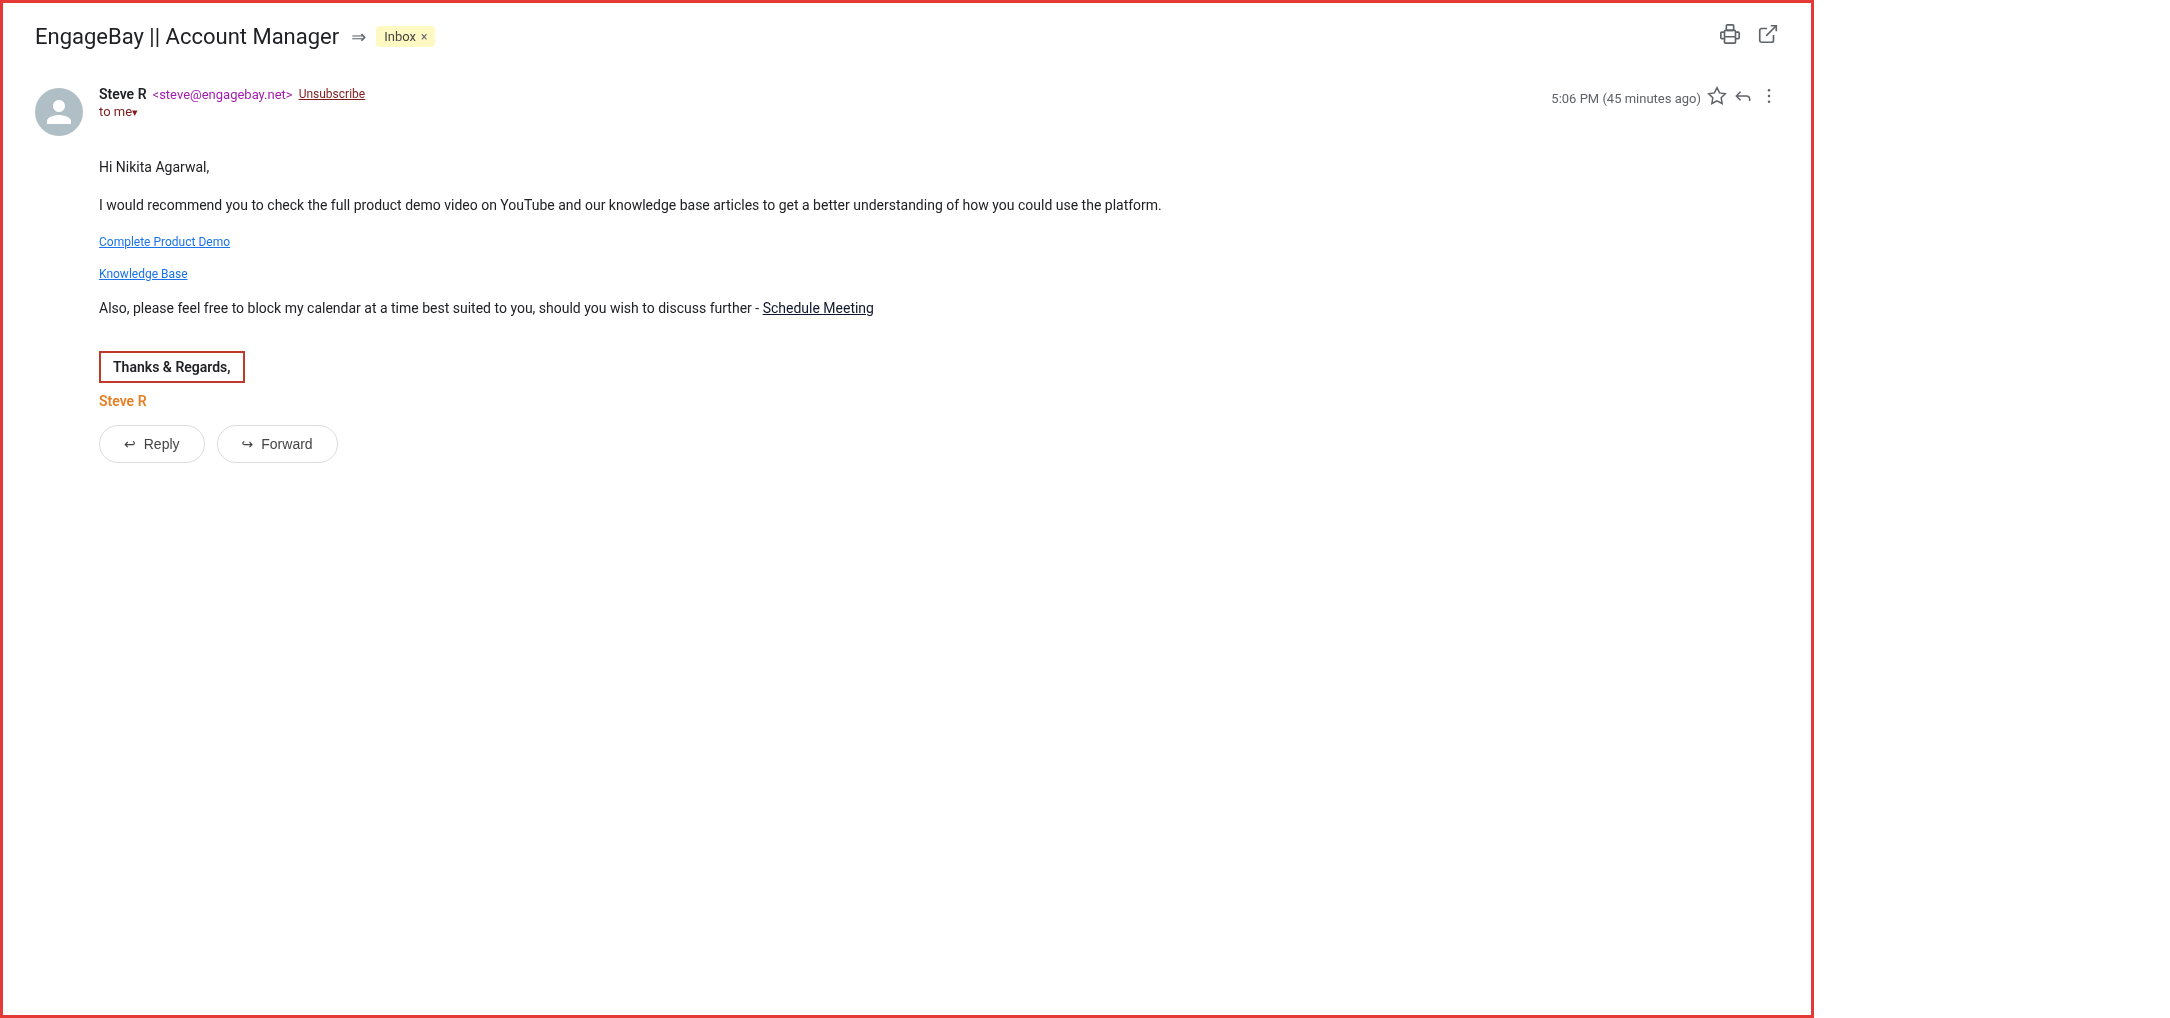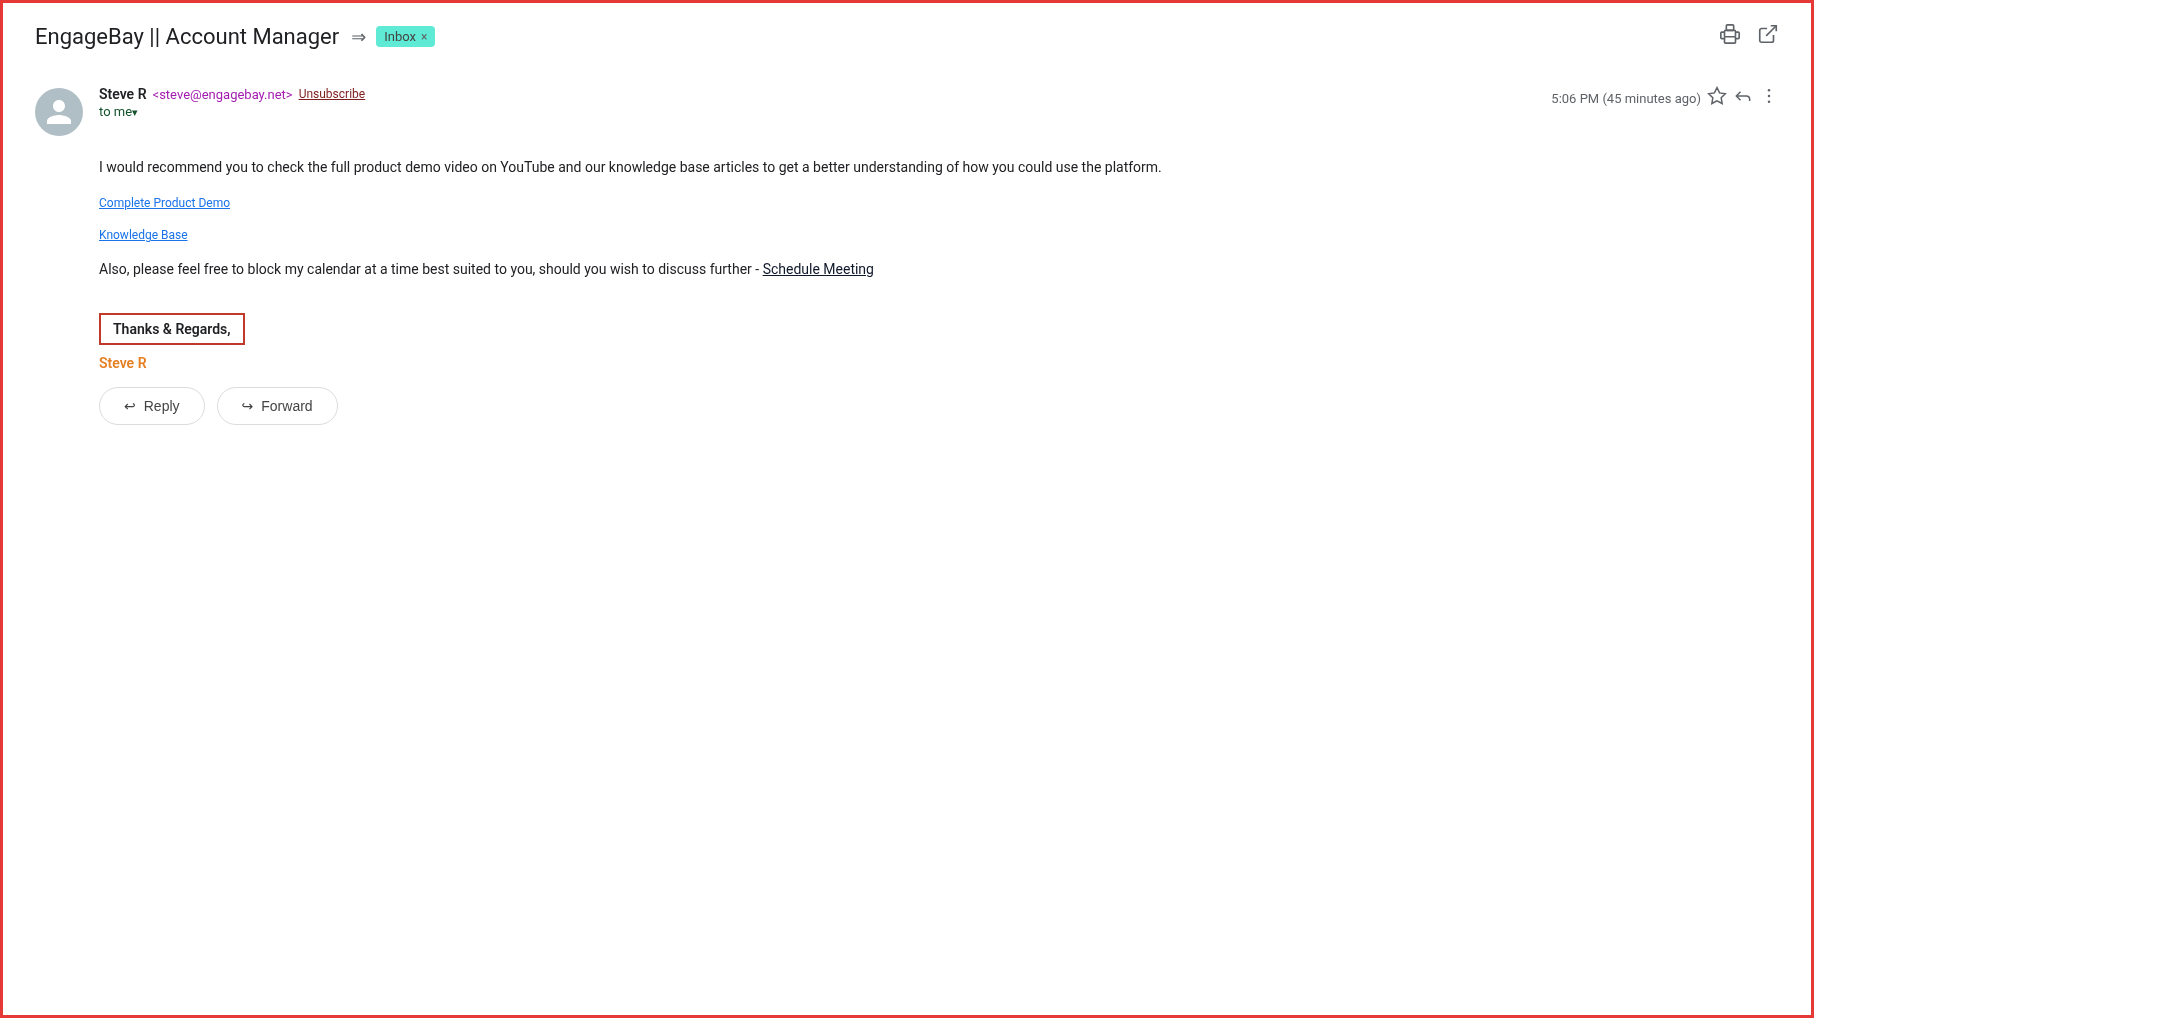--- a/index.html
+++ b/index.html
@@ -40,21 +40,21 @@
 
     .forward-icon {
       color: #5f6368;
       font-size: 18px;
       margin-right: 10px;
     }
 
     .inbox-badge {
       display: inline-flex;
       align-items: center;
-      background: #5eead4;
+      background: #fef9c3;
       border-radius: 4px;
       padding: 3px 8px;
       font-size: 13px;
       color: #444;
       gap: 5px;
     }
 
     .inbox-badge .close-x {
       cursor: pointer;
       color: #5f6368;
@@ -129,21 +129,21 @@
 
     .unsubscribe-link {
       color: #7f1d1d;
       font-size: 12px;
       text-decoration: underline;
       cursor: pointer;
     }
 
     .to-me {
       font-size: 13px;
-      color: #14532d;
+      color: #7f1d1d;
       display: flex;
       align-items: flex-end;
       cursor: pointer;
     }
 
     .to-me .dropdown-arrow {
       font-size: 11px;
     }
 
     .sender-right {
@@ -315,20 +315,21 @@
           <svg width="20" height="20" viewBox="0 0 24 24" fill="#5f6368">
             <circle cx="12" cy="5" r="1.5"></circle>
             <circle cx="12" cy="12" r="1.5"></circle>
             <circle cx="12" cy="19" r="1.5"></circle>
           </svg>
         </span>
       </div>
     </div>
 
     <div class="email-content">
+      <p>Hi Nikita Agarwal,</p>
       <p>I would recommend you to check the full product demo video on YouTube and our knowledge base articles to get a better understanding of how you could use the platform.</p>
 
       <div class="link-block">
         <a class="email-link">Complete Product Demo</a>
       </div>
 
       <div class="link-block">
         <a class="email-link">Knowledge Base</a>
       </div>
 

